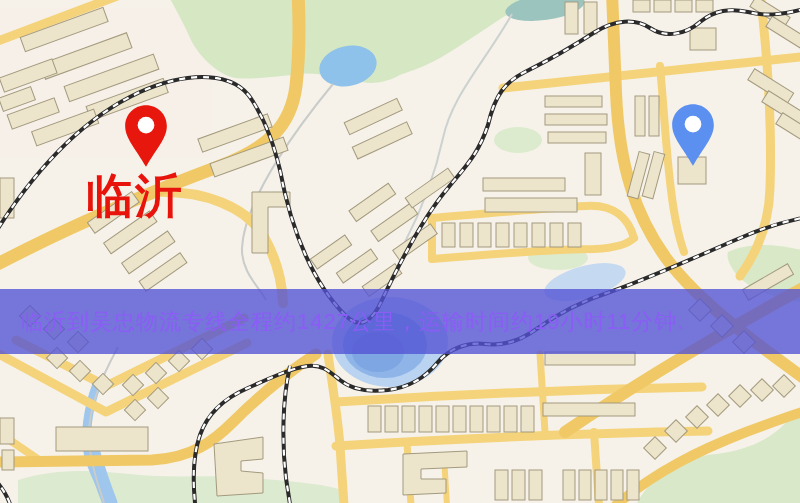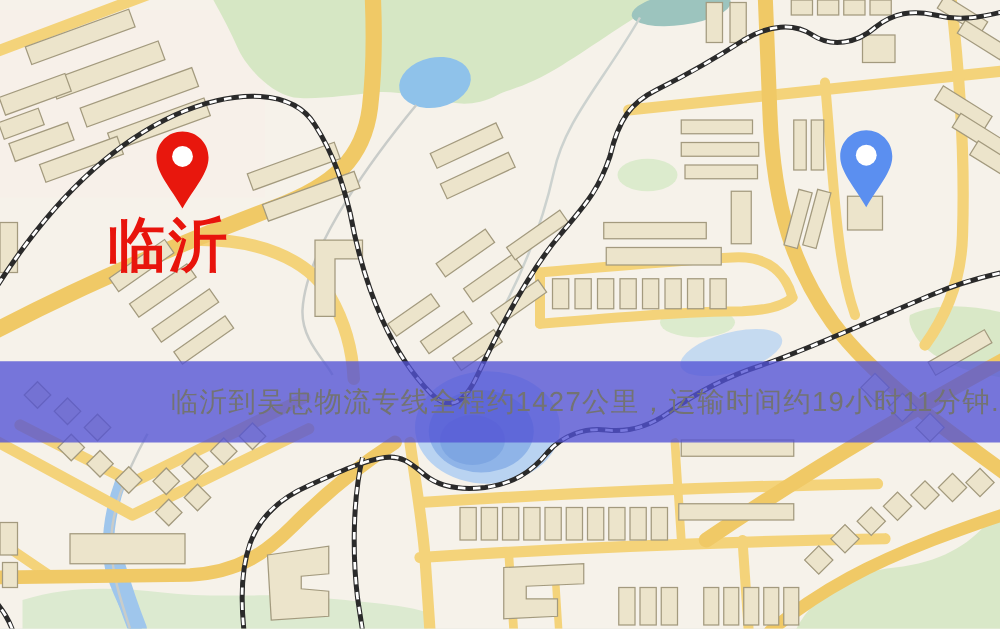--- a/index.html
+++ b/index.html
@@ -1,39 +1,38 @@
 <!DOCTYPE html>
 <html><head>
 <meta charset="utf-8">
 <style>
   html,body{margin:0;padding:0;background:#ddd;}
   .stage{
     position:relative;width:800px;height:503px;overflow:hidden;
     font-family:"Liberation Sans","DejaVu Sans",sans-serif;
     background:#f6f2ea;
-    text-align:right;
   }
   .stage svg.mapbg{position:absolute;left:0;top:0;}
   .pin{position:absolute;width:50px;height:70px;}
   .pin-origin{left:121px;top:101px;}
   .pin-dest{left:668px;top:100px;}
   .city-label{
     position:absolute;font-weight:700;font-size:47px;line-height:1;
     letter-spacing:2px;text-shadow:0 0 1px rgba(255,255,255,.25);
     white-space:nowrap;
   }
   .label-origin{left:86px;top:172px;color:#e8140c;}
   .label-dest{left:643px;top:179px;color:#2433d8;}
   .banner{
     position:absolute;left:0;top:289px;width:800px;height:65px;
     background:rgba(82,82,213,0.78);
   }
   .banner span{
-    display:block;height:50px;line-height:65px;padding-left:36px;
-    color:#737373;font-size:22px;letter-spacing:1px;white-space:nowrap;
+    display:block;height:50px;line-height:65px;padding-left:21px;
+    color:#8b5cf6;font-size:22px;letter-spacing:1px;white-space:nowrap;
   }
 </style>
 </head>
 <body>
 
 <div class="stage">
 
   <svg class="mapbg" width="800" height="503" viewBox="0 0 800 503">
 
     <rect x="0" y="0" width="800" height="503" fill="#f6f2ea"></rect>

